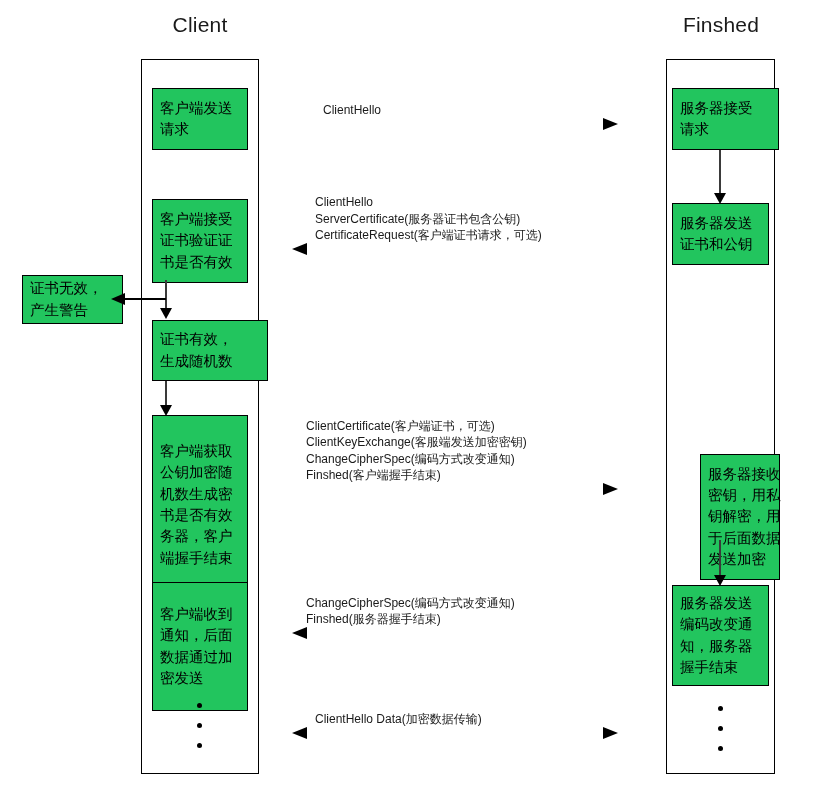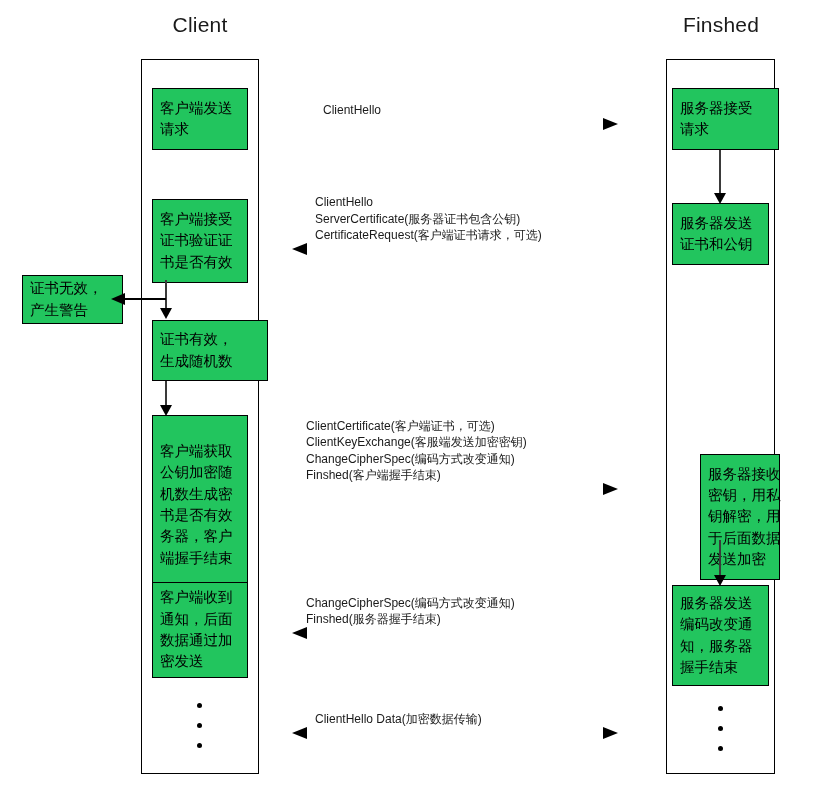--- a/index.html
+++ b/index.html
@@ -50,21 +50,21 @@
     line-height: 1.47;
     color: #000;
   }
   .proc-box .line { white-space: nowrap; }
 
   
   #box-c1 { left: 152px; top: 88px;  width: 96px; height: 62px; }
   #box-c2 { left: 152px; top: 199px; width: 96px; height: 84px; }
   #box-c3 { left: 152px; top: 320px; width: 116px; height: 61px; }
   #box-c4 { left: 152px; top: 415px; width: 96px; height: 180px; }
-  #box-c5 { left: 152px; top: 582px; width: 96px; height: 96px; }
+  #box-c5 { left: 152px; top: 582px; width: 96px; height: 129px; }
   
   #box-alert { left: 22px; top: 275px; width: 101px; height: 49px; }
   
   #box-s1 { left: 672px; top: 88px;  width: 107px; height: 62px; }
   #box-s2 { left: 672px; top: 203px; width: 97px; height: 62px; }
   #box-s3 { left: 700px; top: 414px; width: 80px; height: 126px; margin-top: 40px; }
   #box-s4 { left: 672px; top: 585px; width: 97px; height: 101px; }
 
   
   .msg { position: absolute; }

